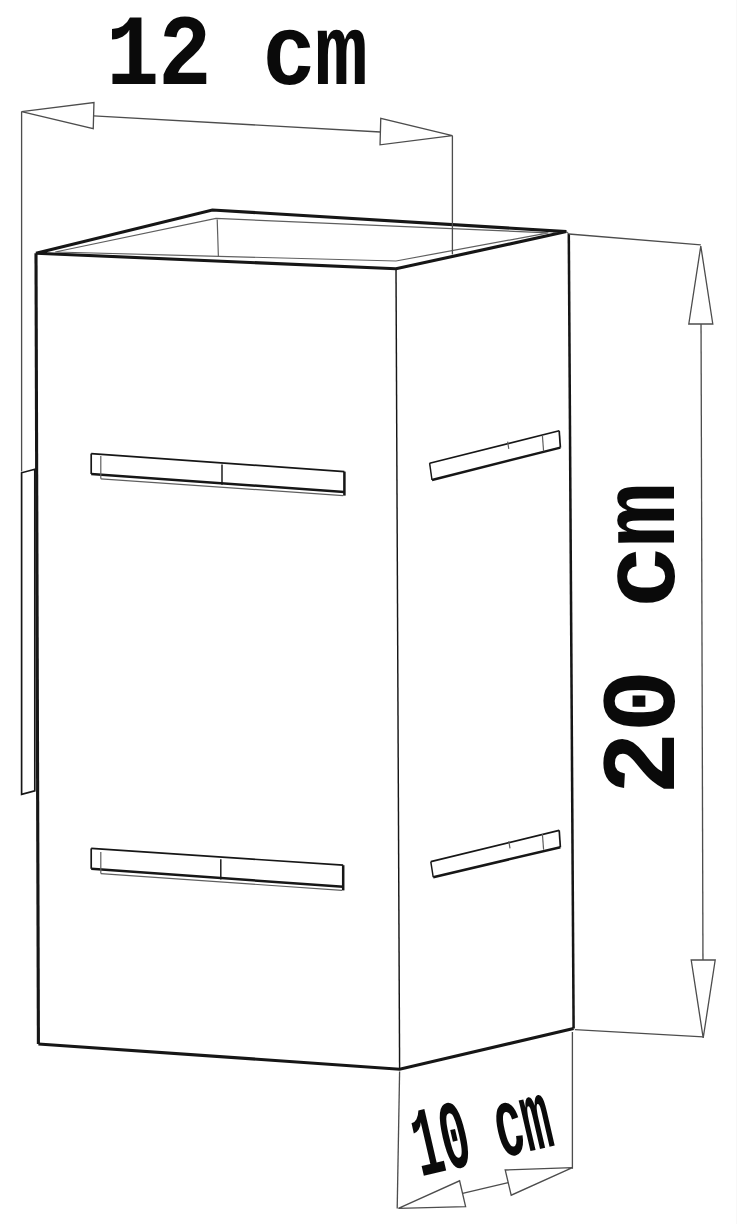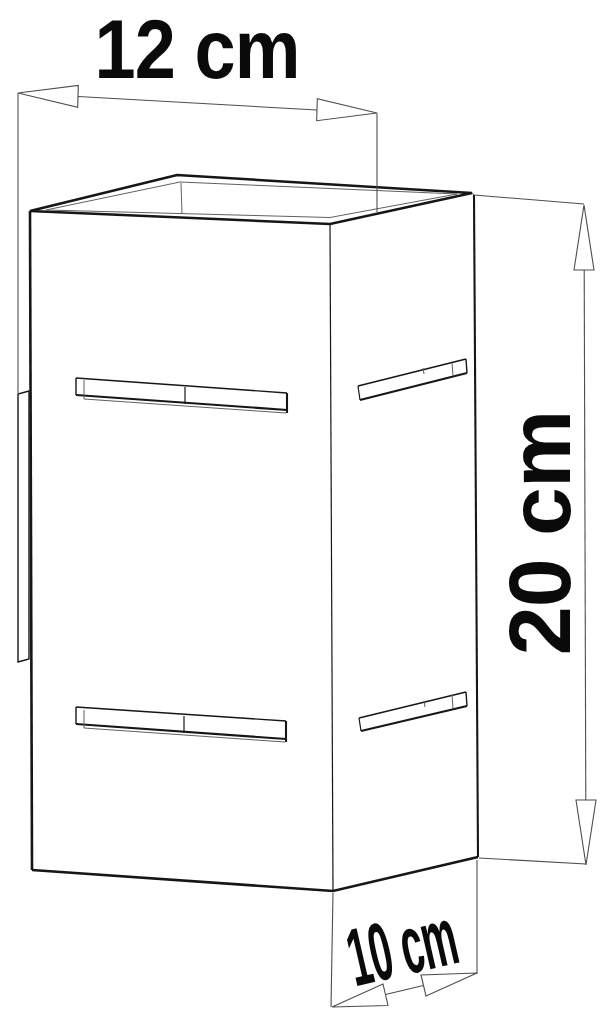--- a/index.html
+++ b/index.html
@@ -5,21 +5,21 @@
   :root{
     --background:#ffffff;
     --outline:#161616;
     --thin-line:#5f5f5f;
     --dimension-line:#4d4d4d;
     --text:#0a0a0a;
   }
   html,body{margin:0;padding:0;background:#e9e9e9;}
   .canvas{
     position:relative;width:614px;height:1020px;background:var(--background);
-    overflow:hidden;font-family:Liberation Sans, sans-serif;
+    overflow:hidden;font-family:Liberation Mono, monospace;
   }
   .canvas svg{position:absolute;left:0;top:0;}
   .s-thick{stroke:var(--outline);stroke-width:2.6;fill:none;stroke-linejoin:miter;}
   .s-med{stroke:var(--outline);stroke-width:2.1;fill:none;}
   .s-mid{stroke:var(--outline);stroke-width:1.4;fill:none;}
   .s-lite{stroke:var(--outline);stroke-width:1.2;fill:none;}
   .s-thin{stroke:var(--thin-line);stroke-width:1;fill:none;}
   .s-dim{stroke:var(--dimension-line);stroke-width:1.1;fill:none;}
   .arrow{stroke:var(--dimension-line);stroke-width:1.1;fill:#ffffff;}
   .dim-label{

